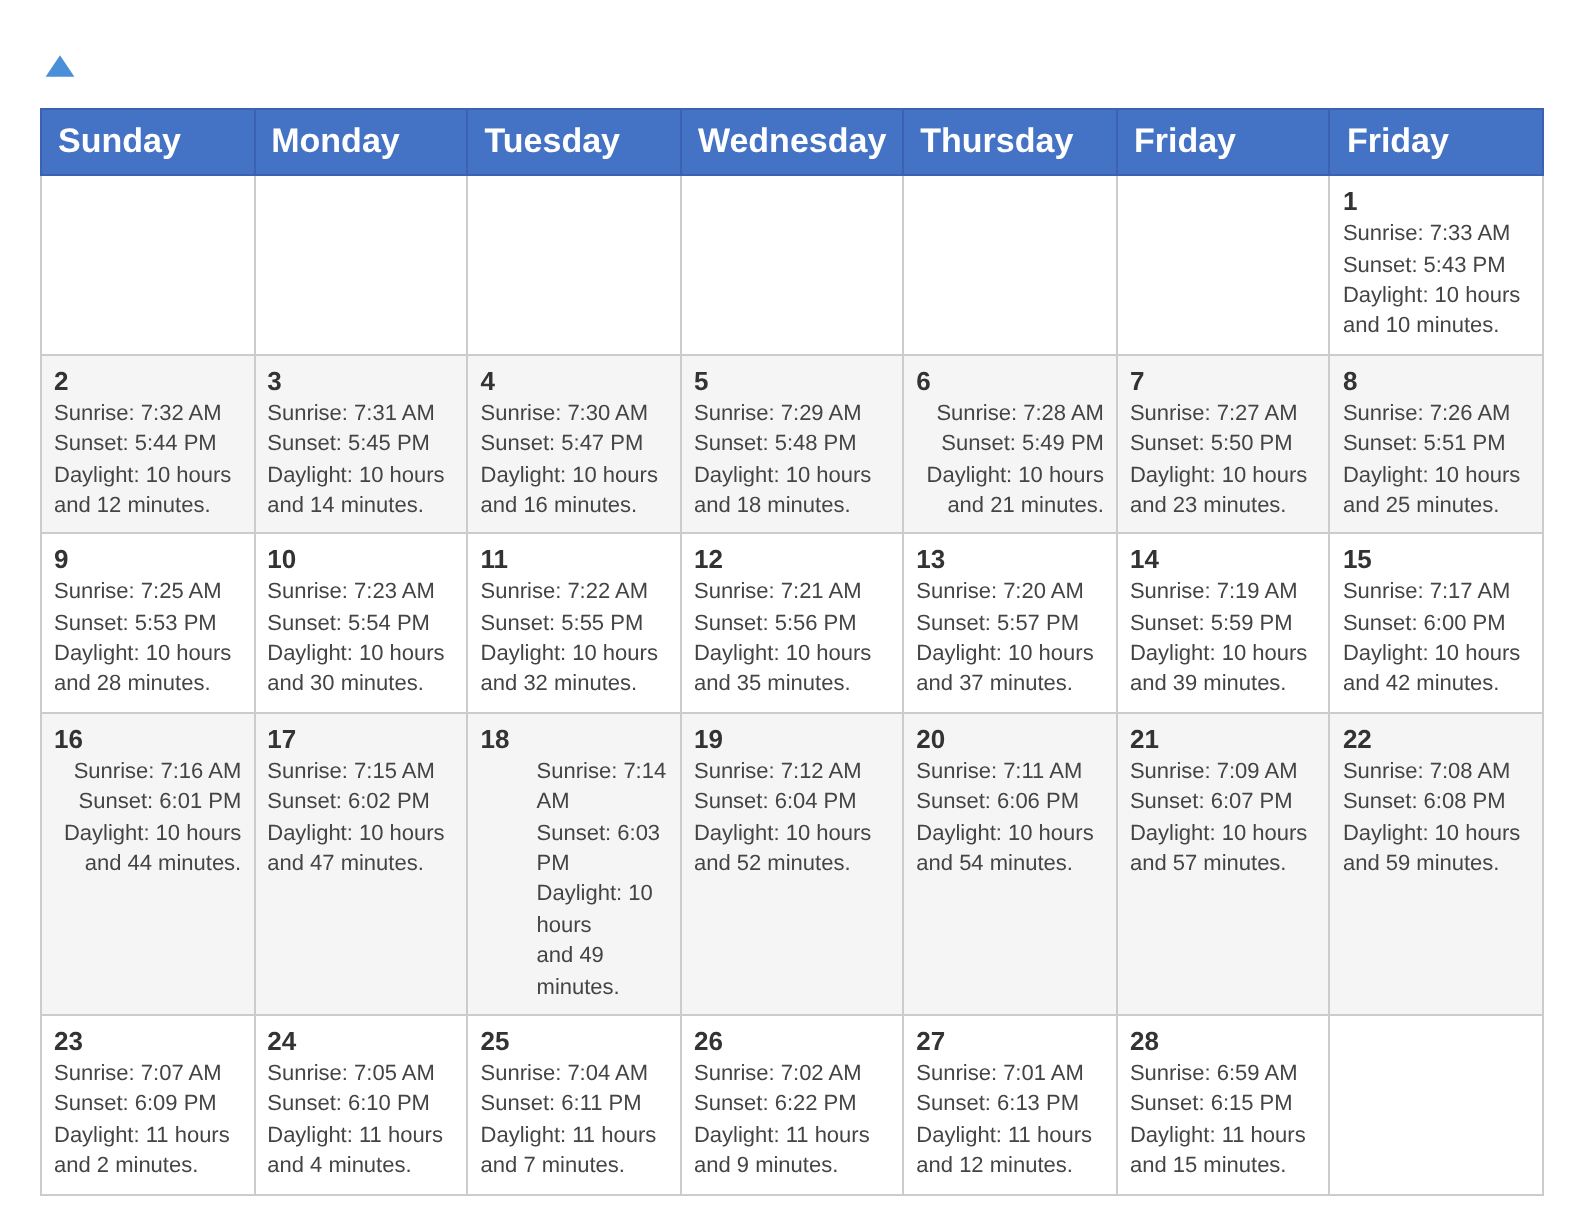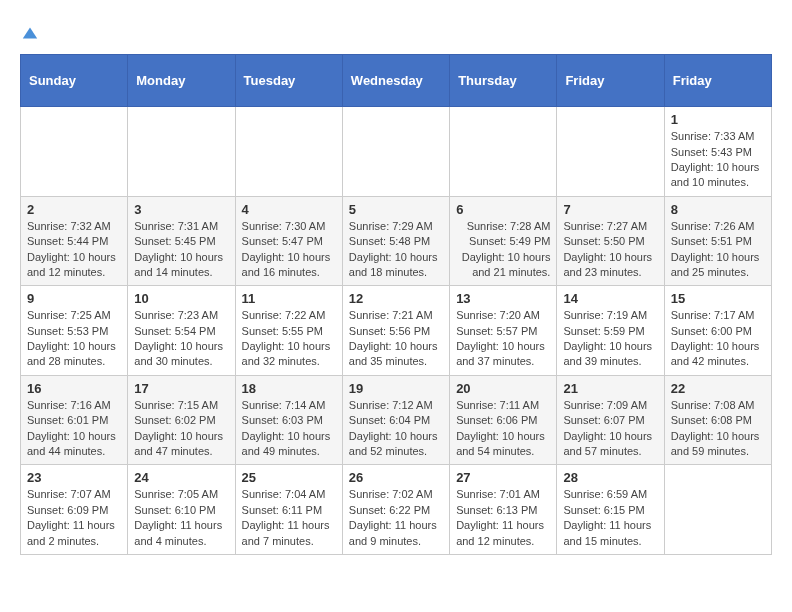--- a/index.html
+++ b/index.html
@@ -48,23 +48,23 @@
       color: #555;
     }
     .calendar {
       width: 100%;
       border-collapse: collapse;
       border: 1px solid #ccc;
     }
     .calendar th {
       background-color: #4472c4;
       color: #fff;
-      font-size: 13px;
+      font-size: 17px;
       font-weight: bold;
-      padding: 18px 8px;
+      padding: 6px 8px;
       text-align: left;
       border: 1px solid #3a62b0;
     }
     .calendar td {
       vertical-align: top;
       border: 1px solid #ccc;
       padding: 5px 6px;
       width: 107px;
       min-height: 90px;
       font-size: 10.5px;
@@ -240,35 +240,35 @@
           <span class="day-number">15</span>
           <div class="day-info" style="white-space: pre-line;">Sunrise: 7:17 AM
 Sunset: 6:00 PM
 Daylight: 10 hours
 and 42 minutes.</div>
         </td>
       </tr>
       <tr>
         <td>
           <span class="day-number">16</span>
-          <div class="day-info" style="white-space: pre-line;">Sunrise: 7:16 AM
+          <div class="day-info" style="white-space: pre-line; text-align: right;">Sunrise: 7:16 AM
 Sunset: 6:01 PM
 Daylight: 10 hours
 and 44 minutes.</div>
         </td>
         <td>
           <span class="day-number">17</span>
           <div class="day-info" style="white-space: pre-line;">Sunrise: 7:15 AM
 Sunset: 6:02 PM
 Daylight: 10 hours
 and 47 minutes.</div>
         </td>
         <td>
           <span class="day-number">18</span>
-          <div class="day-info" style="white-space: pre-line;">Sunrise: 7:14 AM
+          <div class="day-info" style="white-space: pre-line; margin-left: 28px;">Sunrise: 7:14 AM
 Sunset: 6:03 PM
 Daylight: 10 hours
 and 49 minutes.</div>
         </td>
         <td>
           <span class="day-number">19</span>
           <div class="day-info" style="white-space: pre-line;">Sunrise: 7:12 AM
 Sunset: 6:04 PM
 Daylight: 10 hours
 and 52 minutes.</div>

